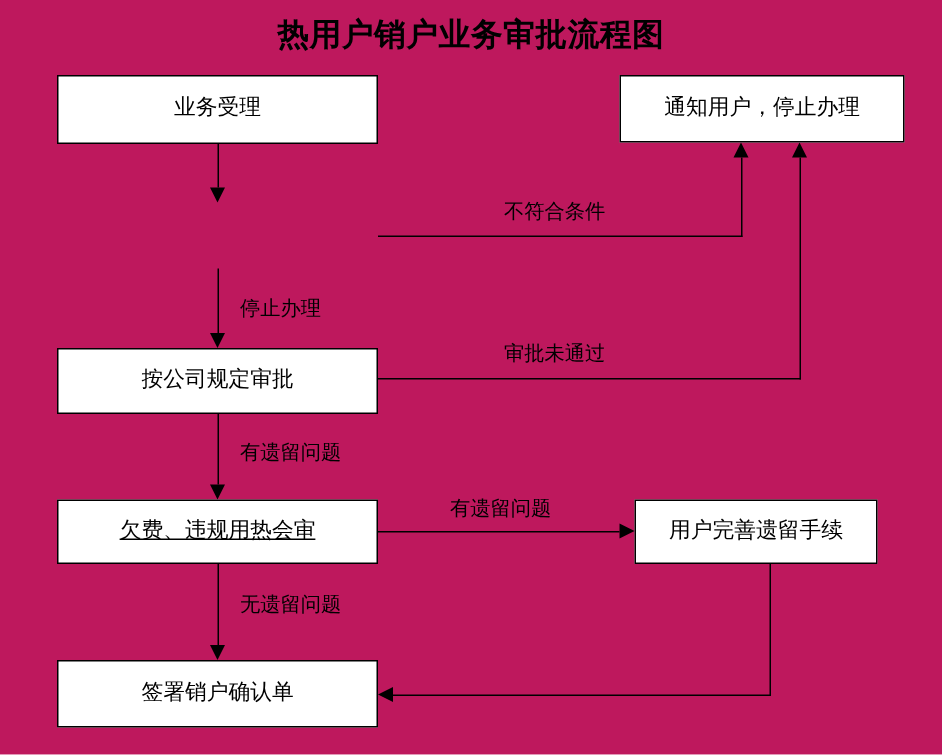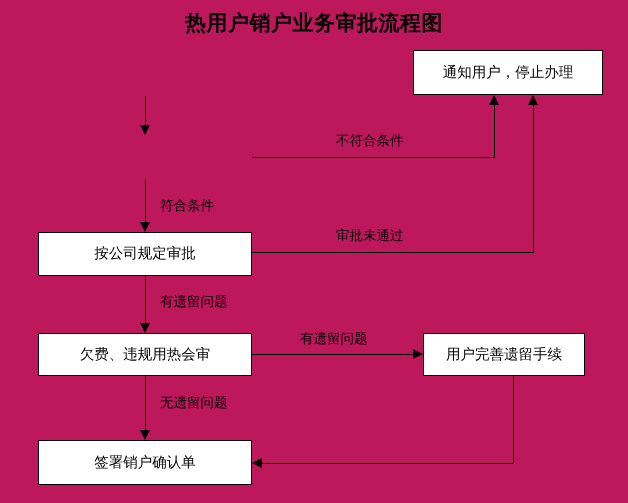--- a/index.html
+++ b/index.html
@@ -86,48 +86,51 @@
     border-right: 10px solid #000000;
   }
 </style>
 </head>
 <body>
 
 <div id="canvas">
 
   <div class="title">热用户销户业务审批流程图</div>
 
+  <div class="node" style="left:38px; top:50px; width:214px; height:46px;">
+    <span>业务受理</span>
+  </div>
 
 
   <div class="node" style="left:38px; top:232px; width:214px; height:44px;">
     <span>按公司规定审批</span>
   </div>
 
-  <div class="node" style="left:38px; top:333px; width:214px; height:43px;">
+  <div class="node" style="left:38px; top:333px; width:214px; height:43px;text-decoration:underline;">
     <span>欠费、违规用热会审</span>
   </div>
 
   <div class="node" style="left:38px; top:440px; width:214px; height:45px;">
     <span>签署销户确认单</span>
   </div>
 
   <div class="node" style="left:413px; top:50px; width:190px; height:45px;">
     <span>通知用户，停止办理</span>
   </div>
 
   <div class="node" style="left:423px; top:333px; width:162px; height:43px;">
     <span>用户完善遗留手续</span>
   </div>
 
   <div class="vline" style="left:145px; top:96px; height:29px;"></div>
   <div class="arrow arrow-down" style="left:140px; top:125px;"></div>
 
   <div class="vline" style="left:145px; top:179px; height:43px;"></div>
   <div class="arrow arrow-down" style="left:140px; top:222px;"></div>
-  <div class="edge-label" style="left:160px; top:197px;">符合条件</div>
+  <div class="edge-label" style="left:160px; top:197px;">停止办理</div>
 
   <div class="hline" style="left:252px; top:157px; width:243px;"></div>
   <div class="vline" style="left:494px; top:105px; height:53px;"></div>
   <div class="arrow arrow-up" style="left:489px; top:95px;"></div>
   <div class="edge-label" style="left:336px; top:132px;">不符合条件</div>
 
   <div class="vline" style="left:145px; top:276px; height:47px;"></div>
   <div class="arrow arrow-down" style="left:140px; top:323px;"></div>
   <div class="edge-label" style="left:160px; top:293px;">有遗留问题</div>
 

